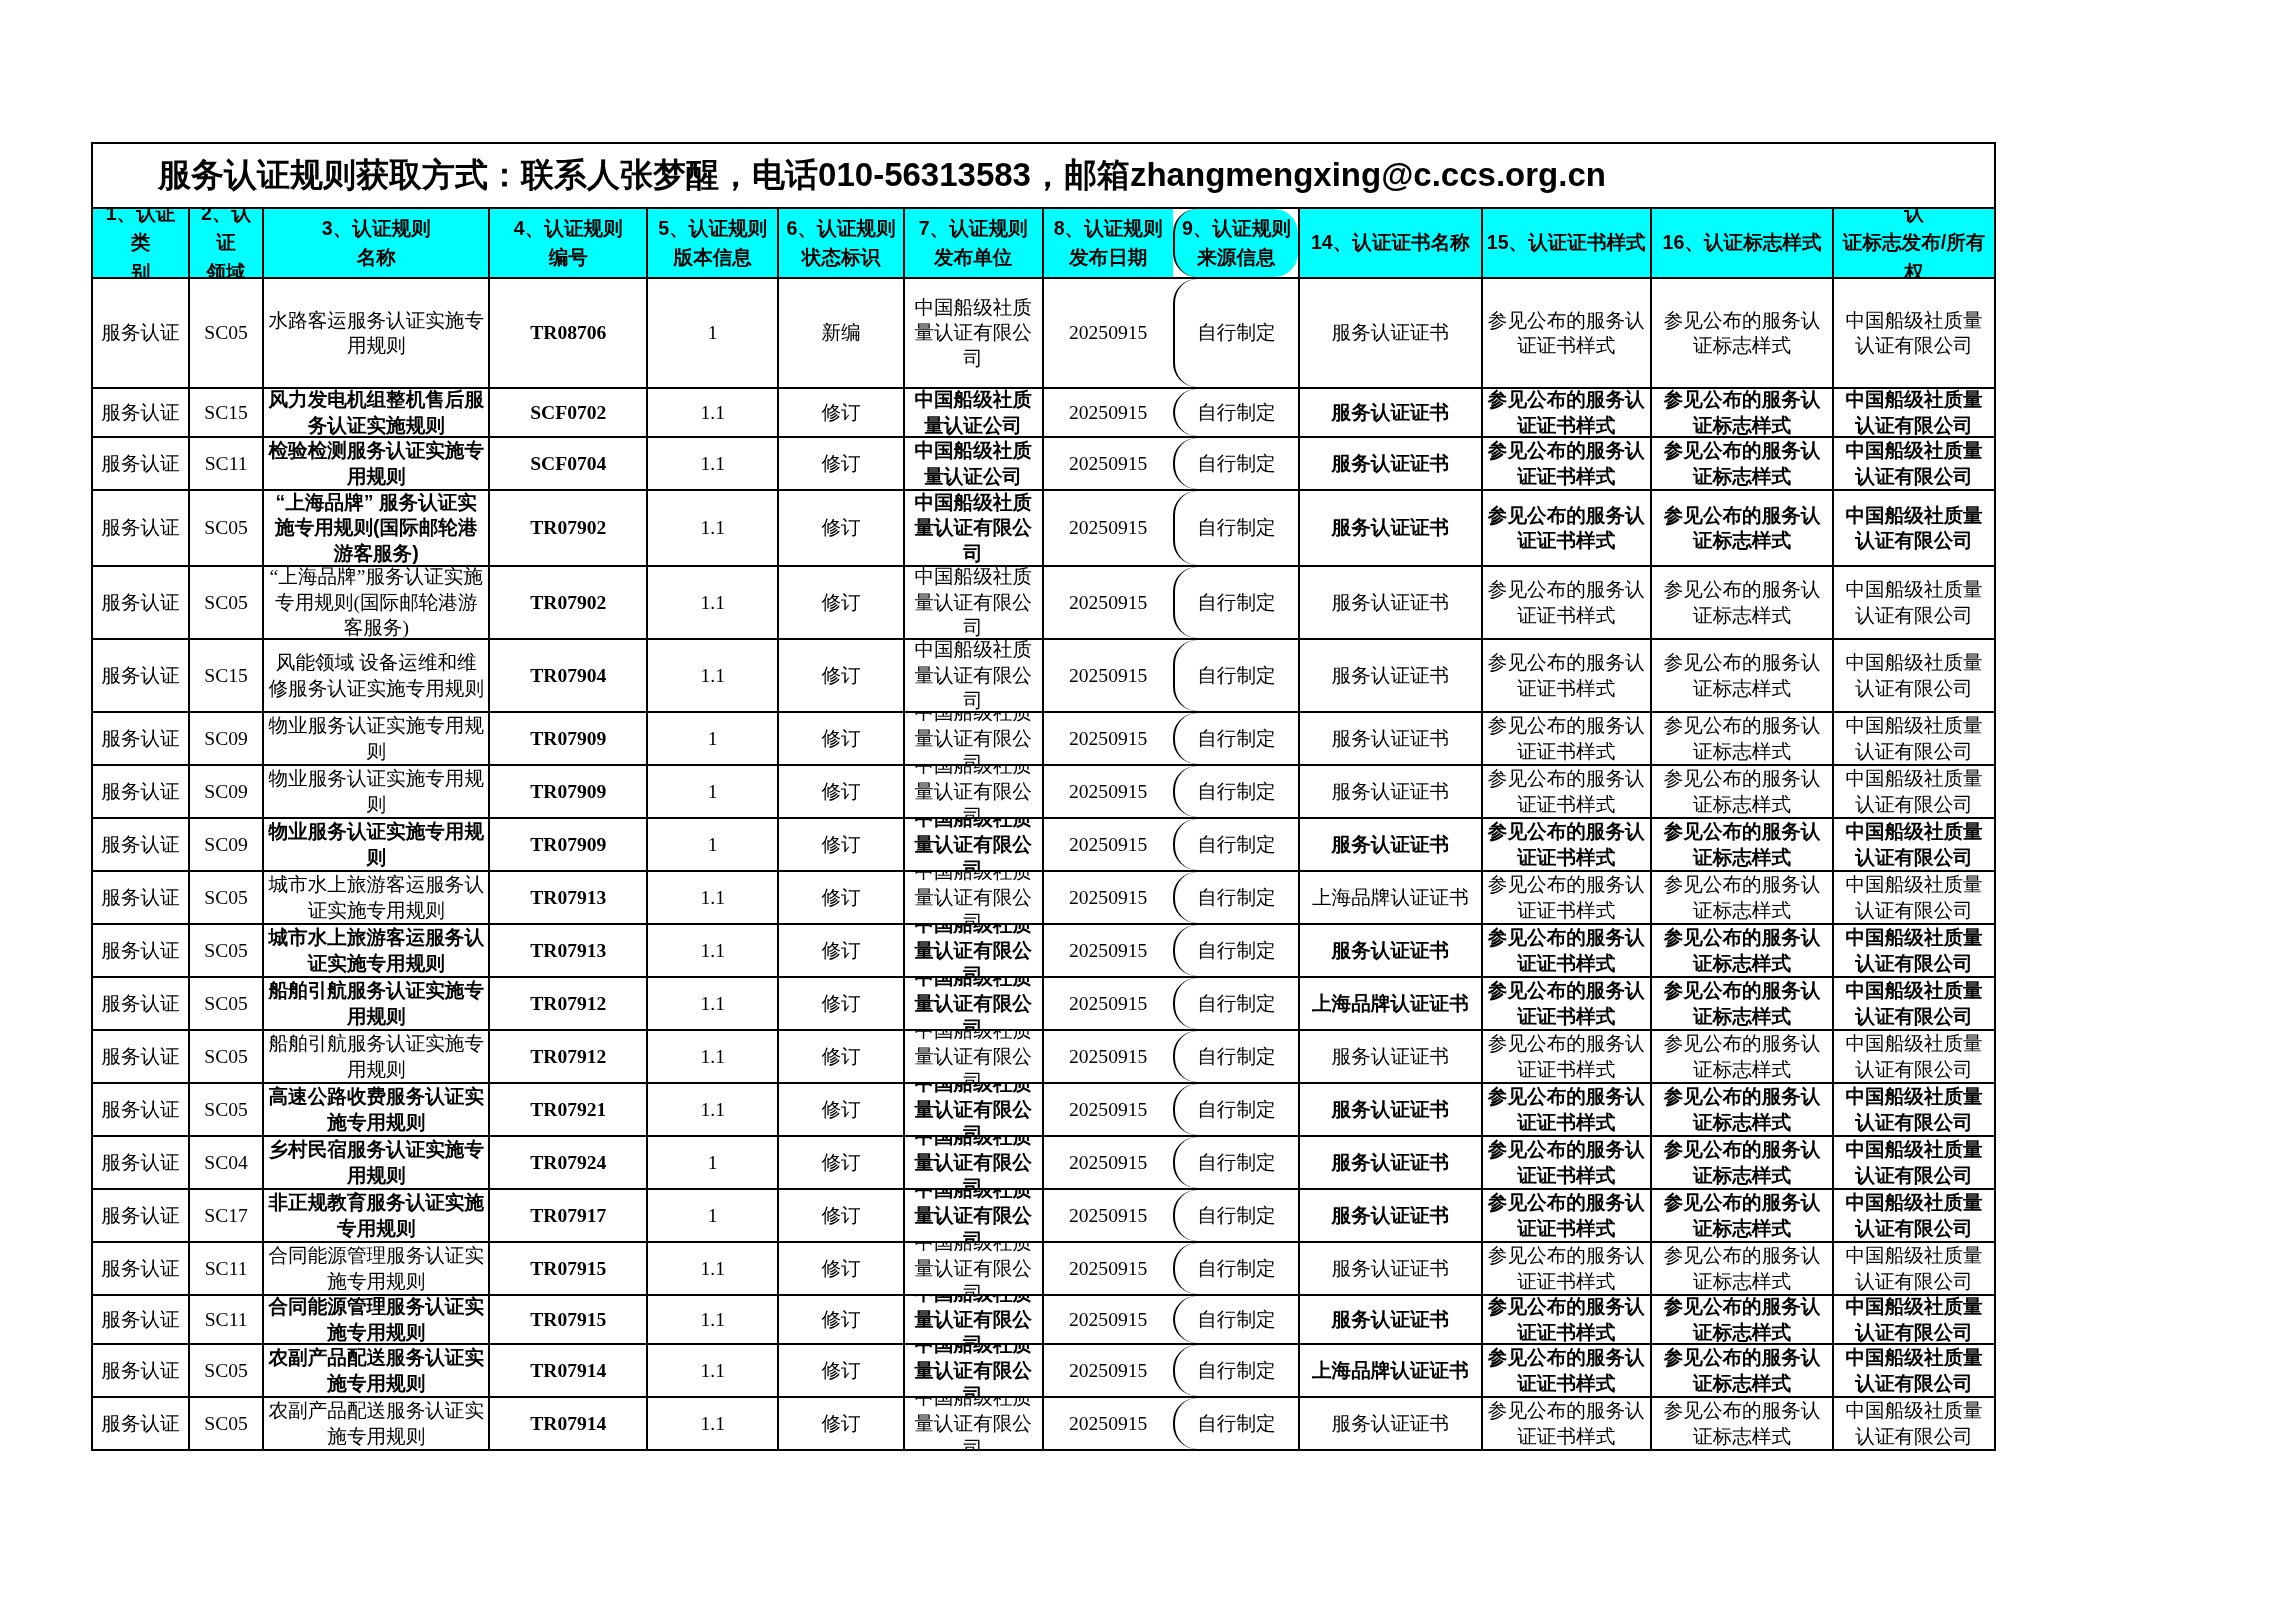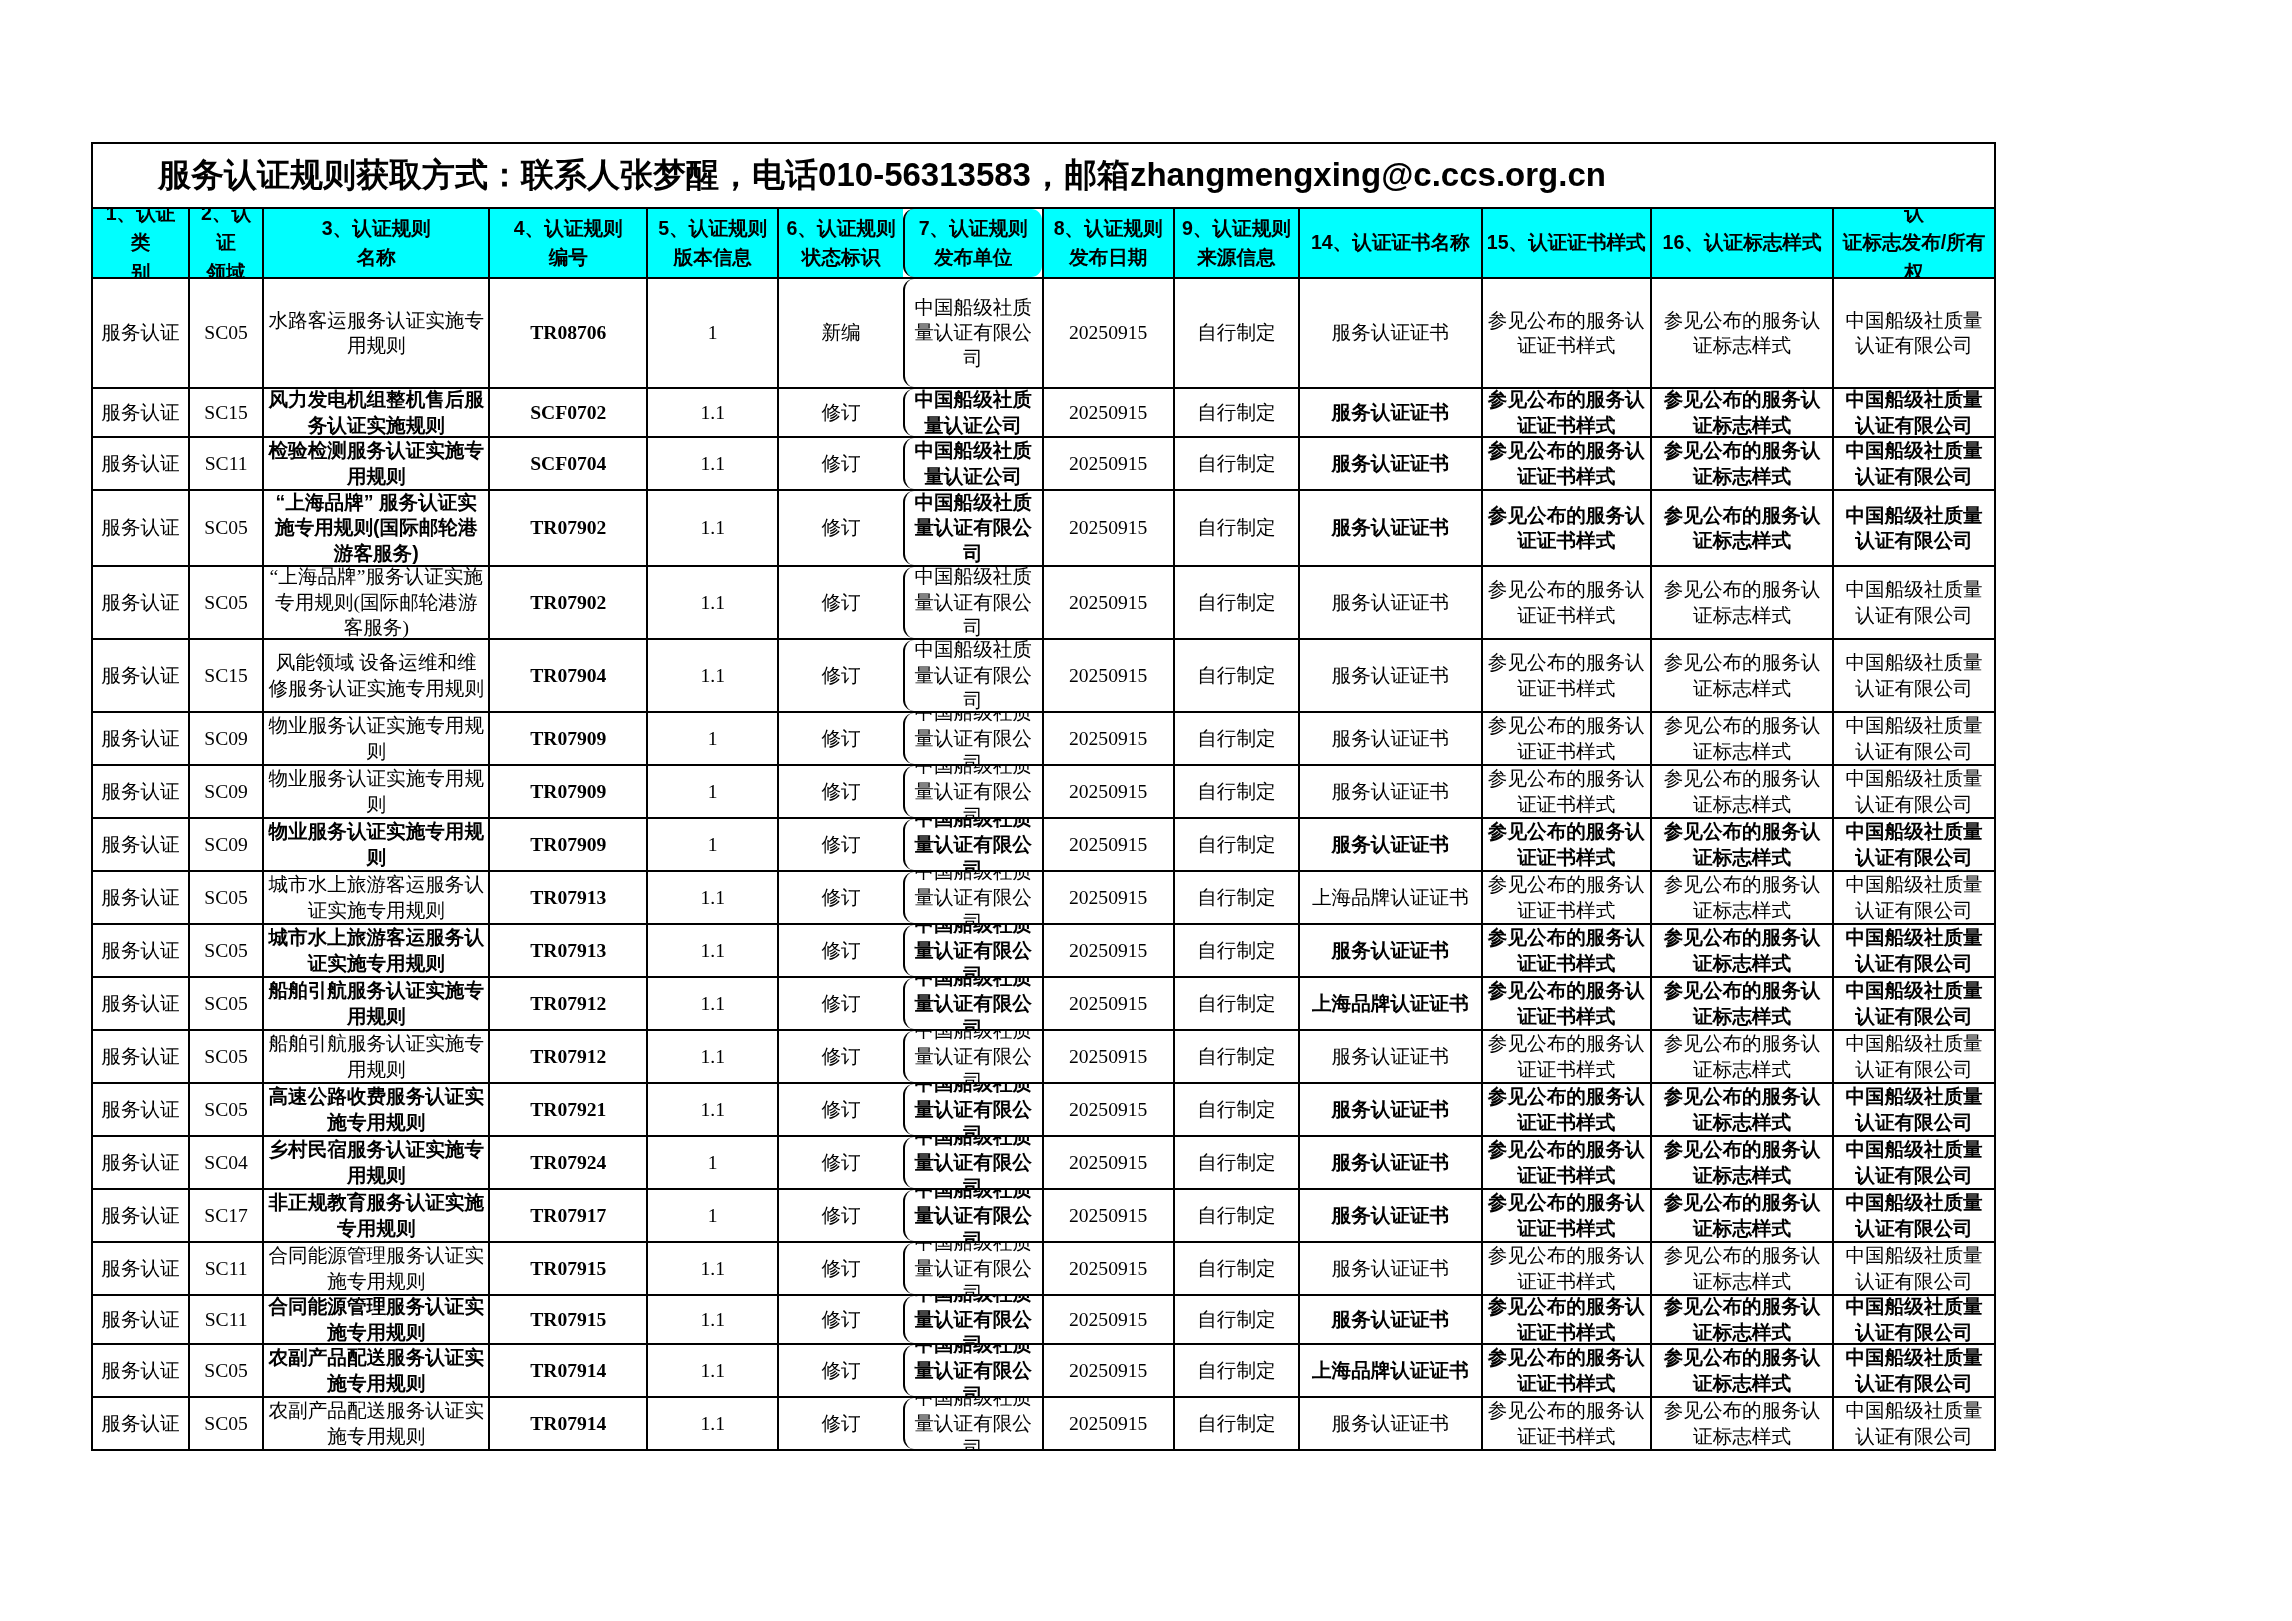--- a/index.html
+++ b/index.html
@@ -13,21 +13,21 @@
   .header-row { height:70px; }
   .header-row .cell { background:#00FFFF; font-family:"Liberation Sans", sans-serif; font-weight:700; font-size:19.6px;
     line-height:1.5; white-space:pre-line; }
   .cell { border-left:2px solid #000; box-sizing:border-box; display:flex; align-items:center; justify-content:center;
     text-align:center; padding:2px 3.9px; overflow:hidden; word-break:break-all; line-height:1.3; }
   .cell:first-child { border-left:none; }
   .data-row .cell { font-size:19.6px; font-family:"Liberation Serif", serif; }
   .data-row.bold .zb { font-family:"Liberation Sans", sans-serif; font-weight:700; }
   
   .c1{width:5.0%;} .c2{width:3.9%;} .c3{width:11.9%;} .c4{width:8.3%;font-weight:bold;} .c5{width:6.9%;}
-  .c6{width:6.6%;} .c7{width:7.3%;border-radius:11px;} .c8{width:6.9%;} .c9{width:6.6%;} .c10{width:9.6%;}
+  .c6{width:6.6%;} .c7{width:7.3%;} .c8{width:6.9%;} .c9{width:6.6%;border-radius:24px;} .c10{width:9.6%;}
   .c11{width:8.9%;} .c12{width:9.6%;} .c13{width:8.5%;}
 </style>
 </head>
 <body>
 
 <div class="sheet">
   <div class="tbl">
     <div class="trow title-row">
       <div class="title-cell">服务认证规则获取方式：联系人张梦醒，电话010-56313583，邮箱zhangmengxing@c.ccs.org.cn</div>
     </div>

